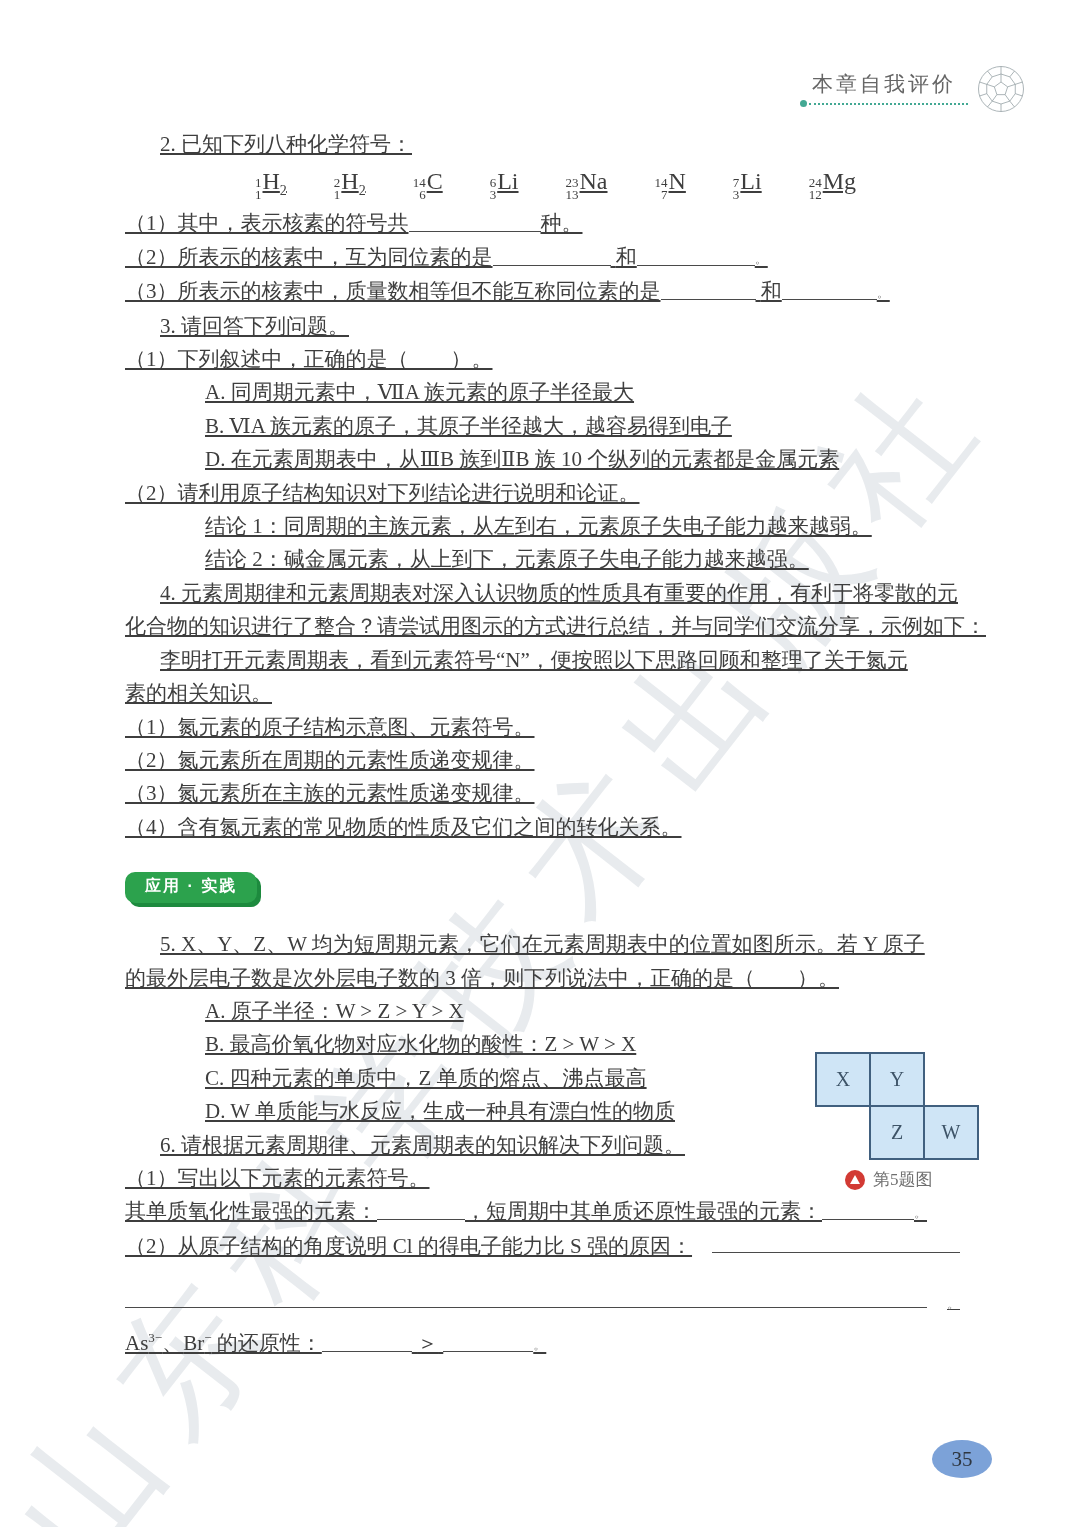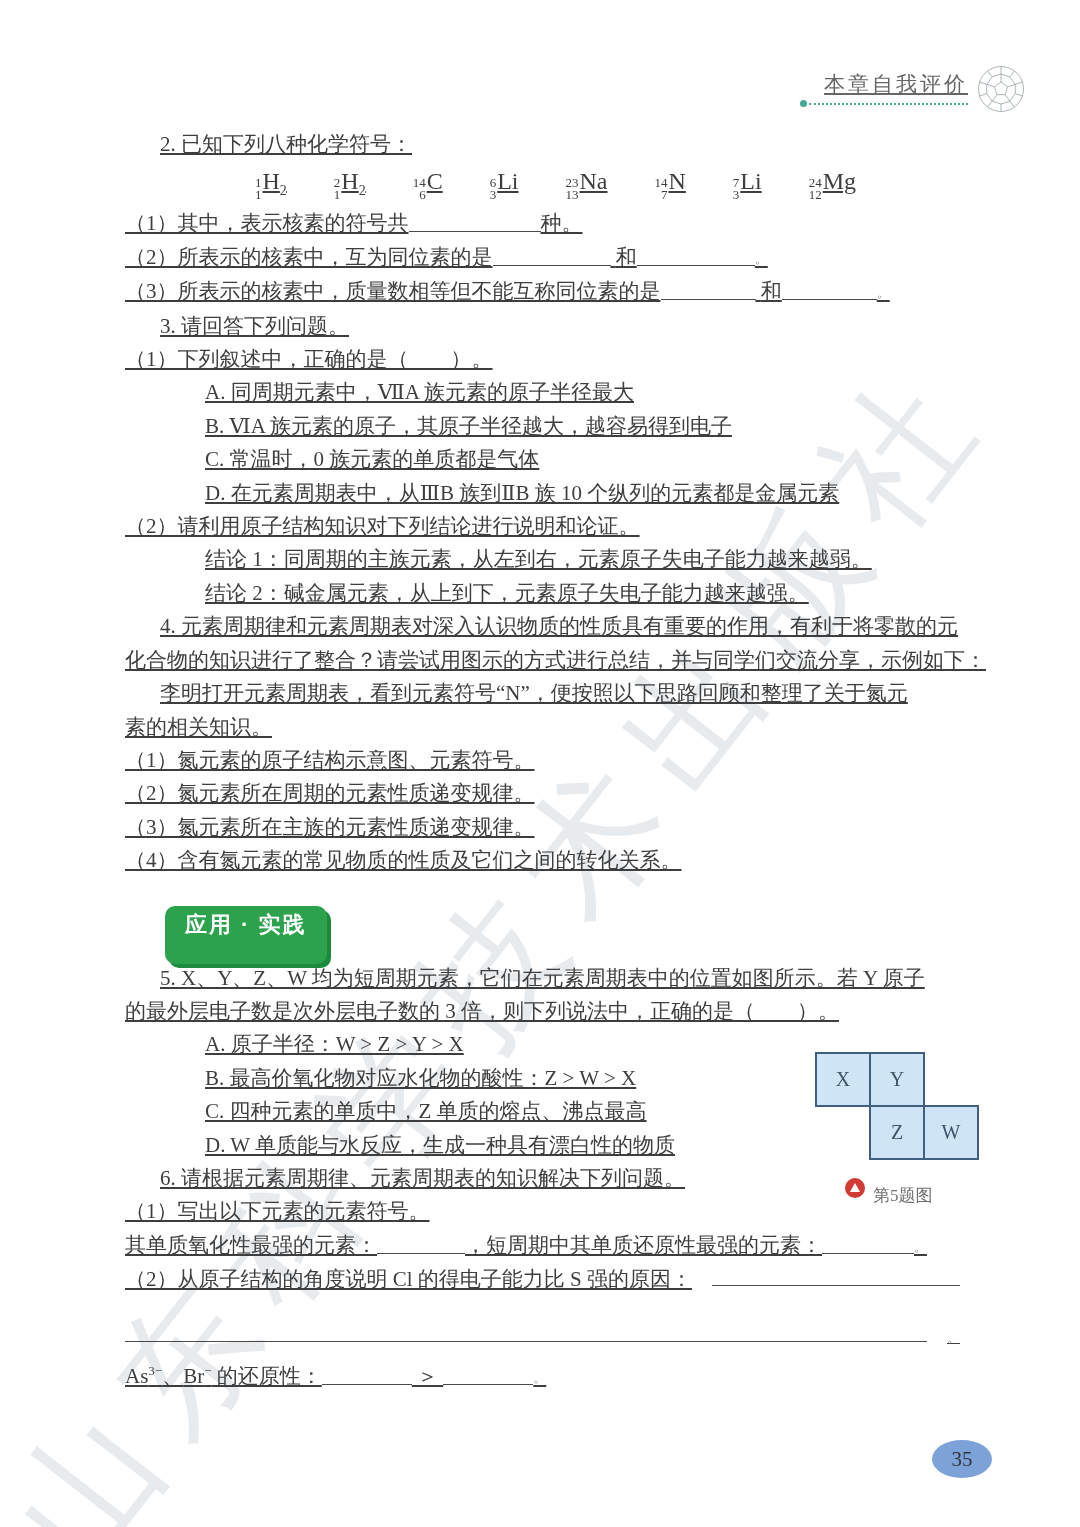--- a/index.html
+++ b/index.html
@@ -19,55 +19,54 @@
     font-family:"Liberation Serif",serif; pointer-events:none;
   }
   .content{position:relative; z-index:1; padding:128px 120px 0 125px;text-decoration:underline;}
   .row{line-height:33.4px; white-space:nowrap;}
   .indent{padding-left:35px;}
   .opt{padding-left:80px;}
   .blank{display:inline-block; border-bottom:1.6px solid #4a4a4a; height:1.05em; vertical-align:-2px;}
   .tiny-mark{font-size:13px; color:#777; vertical-align:1px;}
   
   .hdr{position:absolute; top:72px; right:112px; width:168px; z-index:1;}
-  .hdr-title{font-size:21px; color:#666; letter-spacing:3px; text-align:right; line-height:24px;text-decoration:underline;}
+  .hdr-title{font-size:21px; color:#666; letter-spacing:3px; text-align:center; line-height:24px;}
   .hdr-rule{display:flex; align-items:center; margin-top:4px;}
   .hdr-dot{width:7px; height:7px; border-radius:50%; background:var(--rule-teal); margin-right:2px;}
   .hdr-dots{flex:1; border-bottom:2px dotted var(--rule-teal); height:0;}
   .fullerene{position:absolute; top:62px; right:54px; z-index:1;}
   
   .sym-row{display:flex; gap:47px; padding-left:130px; height:46px; align-items:center;}
   .nuclide{font-size:24px; color:#3e3e3e;}
   .stack{display:inline-flex; flex-direction:column; align-items:flex-end;
          font-size:13px; line-height:12px; margin-right:1px; vertical-align:2px;}
   .nsub{font-size:14px;}
   .zsub{font-size:14px; vertical-align:-5px;}
   sup.ion{font-size:13px;}
   
   .badge-wrap{margin:28px 0 16px 0; height:40px;}
   .badge{
     display:inline-block; background:var(--badge-green); color:#fff;
-    font-family:"Liberation Sans","DejaVu Sans",sans-serif; font-size:22px; font-weight:bold;
-    padding:4px 20px 24px 20px; border-radius:10px; box-shadow:4px 4px 0 var(--badge-shadow);
+    font-family:"Liberation Sans","DejaVu Sans",sans-serif; font-size:16px; font-weight:bold;
+    padding:4px 20px 6px 20px; border-radius:10px; box-shadow:4px 4px 0 var(--badge-shadow);
     letter-spacing:2px;
-    margin-left:40px;
   }
   
   .diagram{position:absolute; left:815px; top:1052px; width:165px; height:110px; z-index:2;}
   .cell{position:absolute; width:52px; height:51px; background:var(--box-fill);
         border:2px solid var(--box-border); display:flex; align-items:center; justify-content:center;
         font-size:20px; color:#3e5468;}
   .cell.cx{left:0; top:0;} .cell.cy{left:54px; top:0;}
   .cell.cz{left:54px; top:53px;} .cell.cw{left:108px; top:53px;}
   .caption{position:absolute; left:845px; top:1168px; display:flex; align-items:center; gap:8px; z-index:2;}
   .cap-icon{width:20px; height:20px; border-radius:50%; background:var(--caption-red);
             display:flex; align-items:center; justify-content:center;}
   .cap-tri{width:0; height:0; border-left:5px solid transparent; border-right:5px solid transparent;
            border-bottom:9px solid #fff;}
-  .cap-text{font-size:17px; color:#6f6f6f;margin-top:16px;}
+  .cap-text{font-size:17px; color:#6f6f6f;}
   
   .flexline{display:flex; align-items:baseline;gap:20px;}
   .flexline .grow{flex:1; border-bottom:1.6px solid #4a4a4a; height:1.05em;}
   
   .page-oval{position:absolute; left:932px; top:1440px; width:60px; height:38px; border-radius:50%;
              background:var(--page-oval); display:flex; align-items:center; justify-content:center;
              font-size:21px; color:#2e3640; z-index:1;}
 </style>
 </head>
 <body>
@@ -145,21 +144,20 @@
       <div class="row"><span>（1）其中，表示核素的符号共</span><span class="blank" style="width:132px"></span><span>种。</span></div>
       <div class="row"><span>（2）所表示的核素中，互为同位素的是</span><span class="blank" style="width:118px"></span> <span>和</span><span class="blank" style="width:118px"></span><span class="tiny-mark">。</span></div>
       <div class="row"><span>（3）所表示的核素中，质量数相等但不能互称同位素的是</span><span class="blank" style="width:95px"></span> <span>和</span><span class="blank" style="width:95px"></span><span class="tiny-mark">。</span></div>
     </div>
 
     <div>
       <div class="row indent">3. 请回答下列问题。</div>
       <div class="row">（1）下列叙述中，正确的是（　　）。</div>
       <div class="row opt">A. 同周期元素中，ⅦA 族元素的原子半径最大</div>
       <div class="row opt">B. ⅥA 族元素的原子，其原子半径越大，越容易得到电子</div>
-      <div class="row opt">C. 常温时，0 族元素的单质都是气体</div>
       <div class="row opt">D. 在元素周期表中，从ⅢB 族到ⅡB 族 10 个纵列的元素都是金属元素</div>
       <div class="row">（2）请利用原子结构知识对下列结论进行说明和论证。</div>
       <div class="row opt">结论 1：同周期的主族元素，从左到右，元素原子失电子能力越来越弱。</div>
       <div class="row opt">结论 2：碱金属元素，从上到下，元素原子失电子能力越来越强。</div>
     </div>
 
     <div>
       <div class="row indent">4. 元素周期律和元素周期表对深入认识物质的性质具有重要的作用，有利于将零散的元</div>
       <div class="row">化合物的知识进行了整合？请尝试用图示的方式进行总结，并与同学们交流分享，示例如下：</div>
       <div class="row indent">李明打开元素周期表，看到元素符号“N”，便按照以下思路回顾和整理了关于氮元</div>

